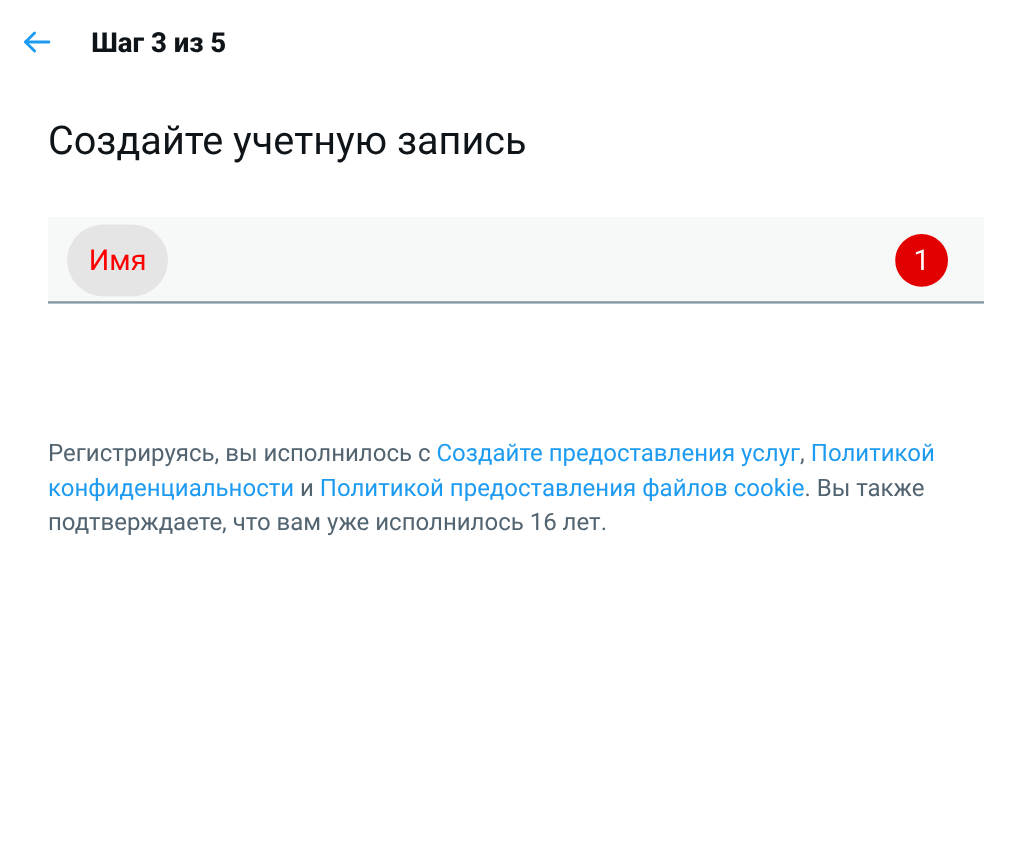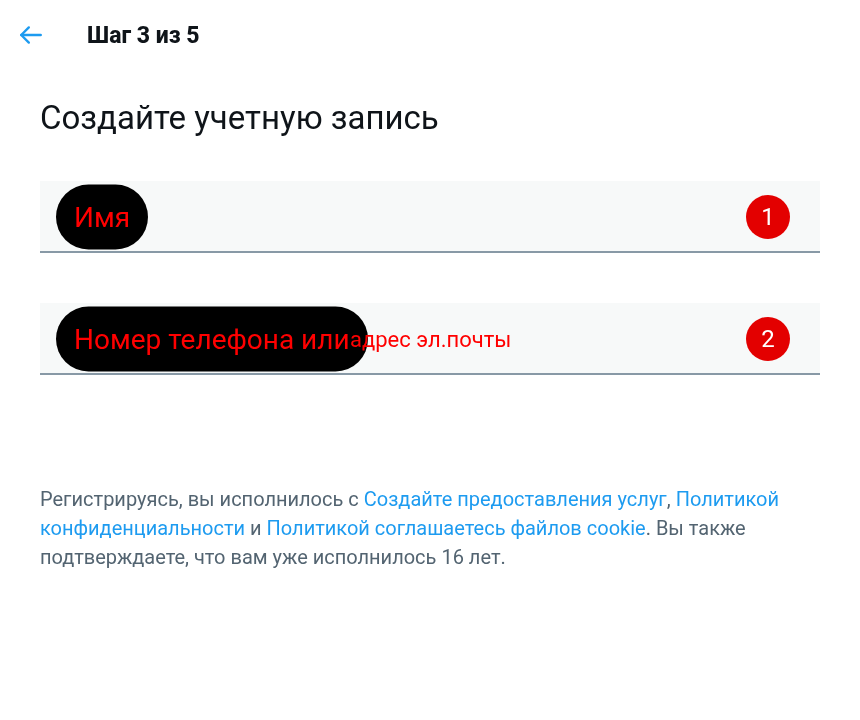--- a/index.html
+++ b/index.html
@@ -11,21 +11,21 @@
       font-family: -apple-system, BlinkMacSystemFont, "Segoe UI", Roboto, Helvetica, Arial, sans-serif;
       background: #ffffff;
       width: 860px;
       height: 720px;
       overflow: hidden;
     }
     .header {
       display: flex;
       align-items: center;
       padding: 18px 0 18px 14px;
-      gap: 39px;
+      gap: 28px;
     }
     .back-arrow {
       color: #1d9bf0;
       cursor: pointer;
       display: flex;
       align-items: center;
       justify-content: center;
       width: 34px;
       height: 34px;
     }
@@ -60,24 +60,24 @@
       padding: 22px 80px 22px 16px;
       font-size: 22px;
       color: #ff0000;
       outline: none;
     }
     .input-label-pill {
       position: absolute;
       left: 16px;
       top: 50%;
       transform: translateY(-50%);
-      background: #000000;
+      background: #e5e5e5;
       border-radius: 999px;
       padding: 16px 18px;
-      font-size: 28px;
+      font-size: 24px;
       color: #ff0000;
       pointer-events: none;
     }
     .input-label-tail {
       color: #ff0000;
       position: absolute;
       left: 310px;
       top: 50%;
       transform: translateY(-50%);
       font-size: 22px;
@@ -137,24 +137,18 @@
 
 <div class="content">
   <h1 class="title">Создайте учетную запись</h1>
 
   <div class="input-row">
     <input type="text" class="input-field" style="">
     <div class="input-label-pill">Имя</div>
     <div class="number-badge">1</div>
   </div>
 
-  <div class="input-row">
-    <input type="text" class="input-field" style="">
-    <div class="input-label-pill">Номер телефона или</div>
-    <div class="input-label-tail">адрес эл.почты</div>
-    <div class="number-badge">2</div>
-  </div>
 
   <p class="disclaimer">
-    <span>Регистрируясь, вы исполнилось с  </span><a href="#">Создайте предоставления услуг</a><span>, </span><a href="#">Политикой конфиденциальности</a><span> и </span><a href="#">Политикой соглашаетесь файлов cookie</a><span>. Вы также подтверждаете, что вам уже исполнилось 16 лет.</span>
+    <span>Регистрируясь, вы исполнилось с  </span><a href="#">Создайте предоставления услуг</a><span>, </span><a href="#">Политикой конфиденциальности</a><span> и </span><a href="#">Политикой предоставления файлов cookie</a><span>. Вы также подтверждаете, что вам уже исполнилось 16 лет.</span>
   </p>
 
 </div>
 
 </body></html>

